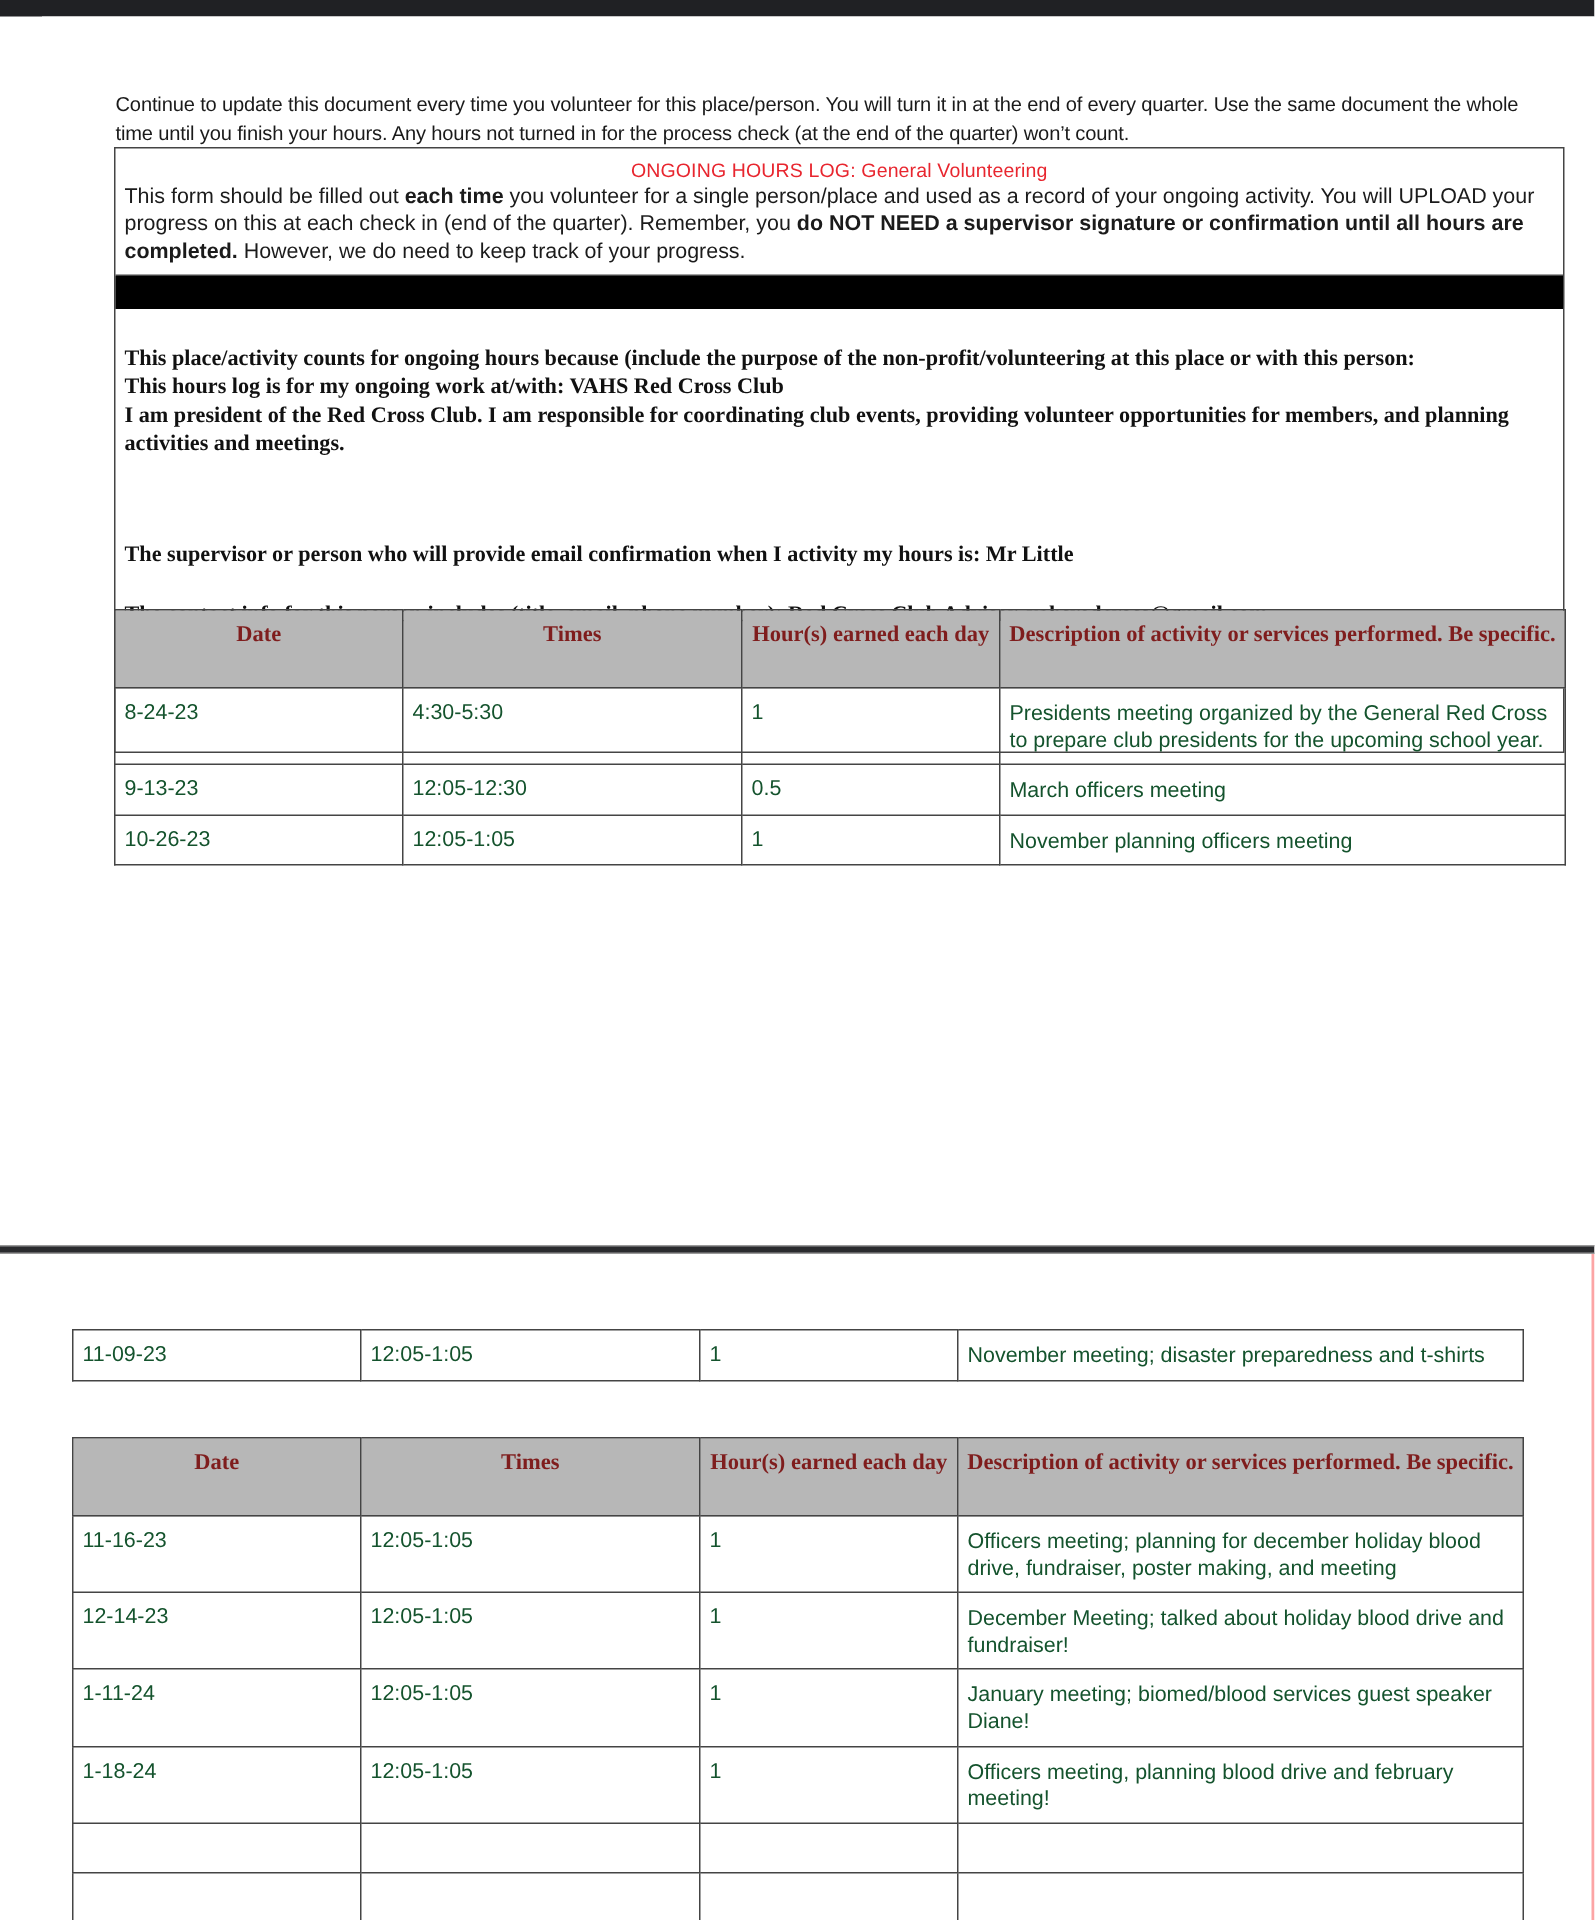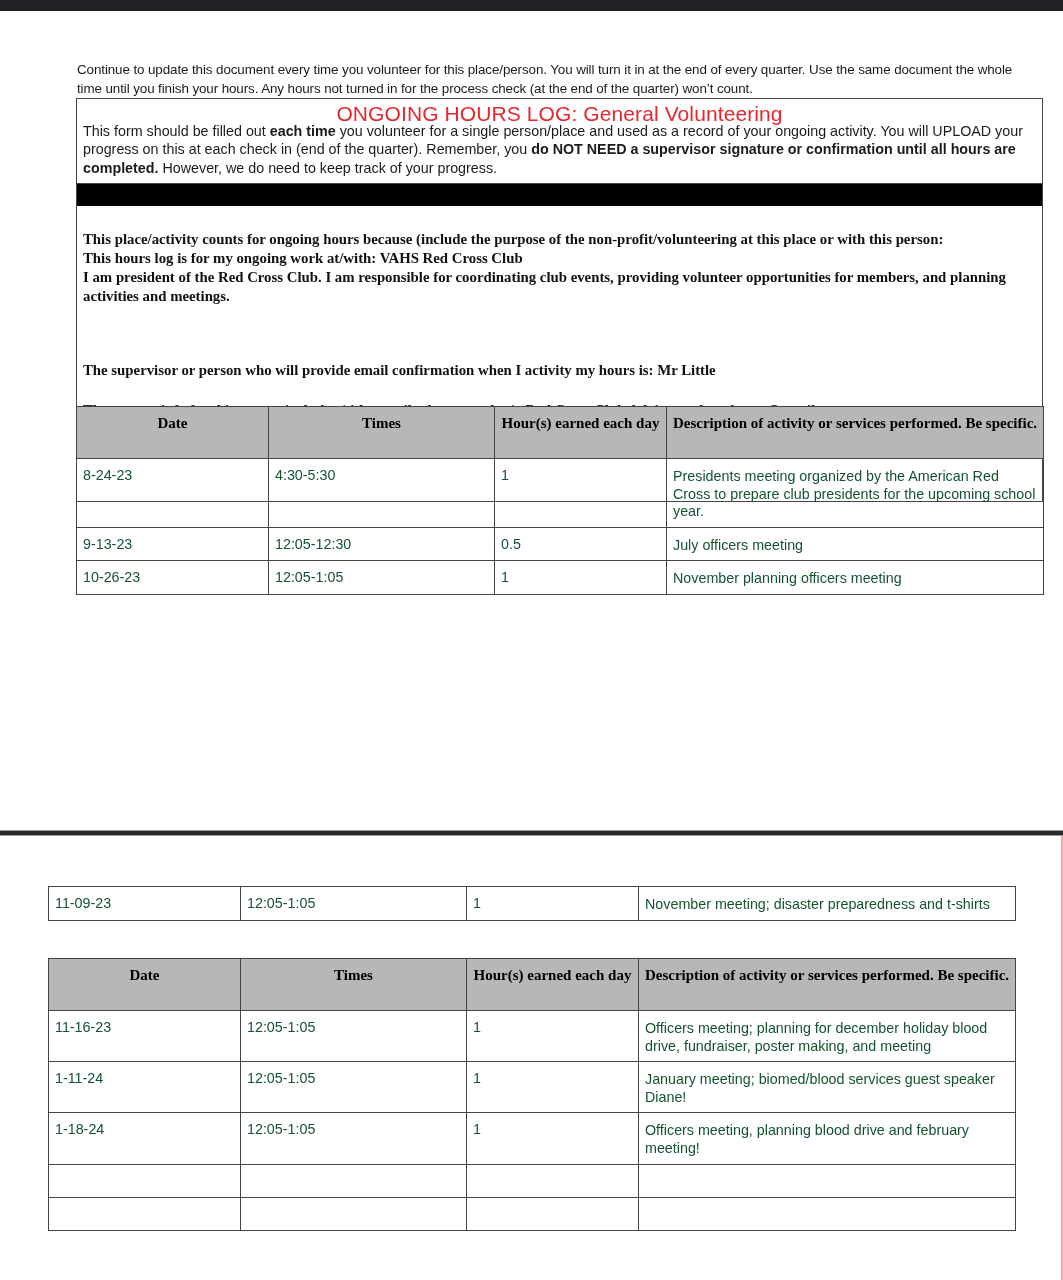--- a/index.html
+++ b/index.html
@@ -9,35 +9,35 @@
   .topbar { position: absolute; left: 0; top: 0; width: 1063px; height: 11px; background: #202124; }
 
   .page1 { position: absolute; left: 0; top: 11px; width: 1063px; height: 820px; background: #fff; margin-left: 28px; }
   .page-break { position: absolute; left: 0; top: 830px; width: 1063px; height: 6px; background: #2a2b2e; border-top: 1px solid #999; border-bottom: 1px solid #999; }
   .page2 { position: absolute; left: 0; top: 836px; width: 1063px; height: 448px; background: #fff; border-right: 2px solid #fca5a5; }
 
   .intro { position: absolute; left: 49px; top: 49px; width: 960px; font-size: 13.4px; line-height: 19px; color: #1a1a1a; letter-spacing: -0.1px; }
 
   .form-box { position: absolute; left: 48px; top: 87px; width: 967px; border: 1.5px solid #444; }
   .form-head { padding: 6px 6px 6px 6px; border-bottom: 1.5px solid #444; }
-  .form-title { text-align: center; color: #e8262f; font-size: 21px; line-height: 17px; letter-spacing: 0.1px; }
+  .form-title { text-align: center; color: #e8262f; font-size: 13px; line-height: 17px; letter-spacing: 0.1px; }
   .form-desc { font-size: 14.3px; line-height: 18.3px; color: #1b1b1b; }
   .form-desc b { font-weight: bold; }
   .black-bar { height: 22px; background: #000; }
   .info { padding: 24px 6px 0 6px; font-family: "Liberation Serif", serif; font-weight: bold; font-size: 14.8px; line-height: 19px; color: #111; height: 295px; }
   .info p { margin: 0; }
   .info .gap1 { height: 55px; }
   .info .gap2 { height: 21px; }
 
   table.log { border-collapse: collapse; width: 967px; table-layout: fixed; }
   table.log col.c1 { width: 192px; }
   table.log col.c2 { width: 226px; }
   table.log col.c3 { width: 172px; }
   table.log col.c4 { width: 377px; }
-  table.log th { background: #b7b7b7; font-family: "Liberation Serif", serif; font-weight: bold; font-size: 15px; line-height: 19px; text-align: center; vertical-align: top; padding: 7px 4px 4px 4px; border: 1.5px solid #444; color: #000000; height: 52px; }
+  table.log th { background: #b7b7b7; font-family: "Liberation Serif", serif; font-weight: bold; font-size: 15px; line-height: 19px; text-align: center; vertical-align: top; padding: 7px 4px 4px 4px; border: 1.5px solid #444; color: #7f1d1d; height: 52px; }
   table.log td { font-size: 14.3px; line-height: 17.6px; vertical-align: top; padding: 8px 6px 6px 6px; border: 1.5px solid #444; color: #14532d; }
   table.log td.desc { padding-top: 9px; }
   table.log tr.empty td { height: 33px; }
 
   .t1 { position: absolute; left: 48px; top: 395px; }
   .t2 { position: absolute; left: 48px; top: 50px; }
   .t3 { position: absolute; left: 48px; top: 122px; }
 </style>
 </head>
 <body>
@@ -77,27 +77,27 @@
         <th>Times</th>
         <th>Hour(s) earned each day</th>
         <th>Description of activity or services performed. Be specific.</th>
       </tr>
     </thead>
     <tbody>
       <tr>
         <td>8-24-23</td>
         <td>4:30-5:30</td>
         <td>1</td>
-        <td class="desc">Presidents meeting organized by the American Red Cross to prepare club presidents for the upcoming school year.</td>
+        <td class="desc">Presidents meeting organized by the General Red Cross to prepare club presidents for the upcoming school year.</td>
       </tr>
       <tr>
         <td>9-13-23</td>
         <td>12:05-12:30</td>
         <td>0.5</td>
-        <td class="desc">July officers meeting</td>
+        <td class="desc">March officers meeting</td>
       </tr>
       <tr>
         <td>10-26-23</td>
         <td>12:05-1:05</td>
         <td>1</td>
         <td class="desc">November planning officers meeting</td>
       </tr>
     </tbody>
   </table>
 </div>
@@ -138,20 +138,26 @@
       </tr>
     </thead>
     <tbody>
       <tr>
         <td>11-16-23</td>
         <td>12:05-1:05</td>
         <td>1</td>
         <td class="desc">Officers meeting; planning for december holiday blood drive, fundraiser, poster making, and meeting</td>
       </tr>
       <tr>
+        <td>12-14-23</td>
+        <td>12:05-1:05</td>
+        <td>1</td>
+        <td class="desc">December Meeting; talked about holiday blood drive and fundraiser!</td>
+      </tr>
+      <tr>
         <td>1-11-24</td>
         <td>12:05-1:05</td>
         <td>1</td>
         <td class="desc">January meeting; biomed/blood services guest speaker Diane!</td>
       </tr>
       <tr>
         <td>1-18-24</td>
         <td>12:05-1:05</td>
         <td>1</td>
         <td class="desc">Officers meeting, planning blood drive and february meeting!</td>

